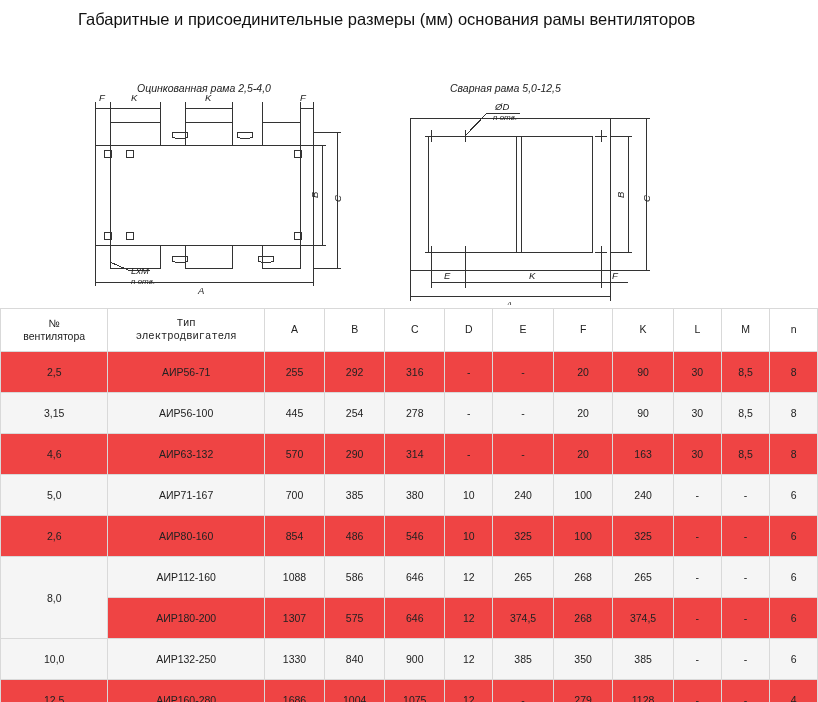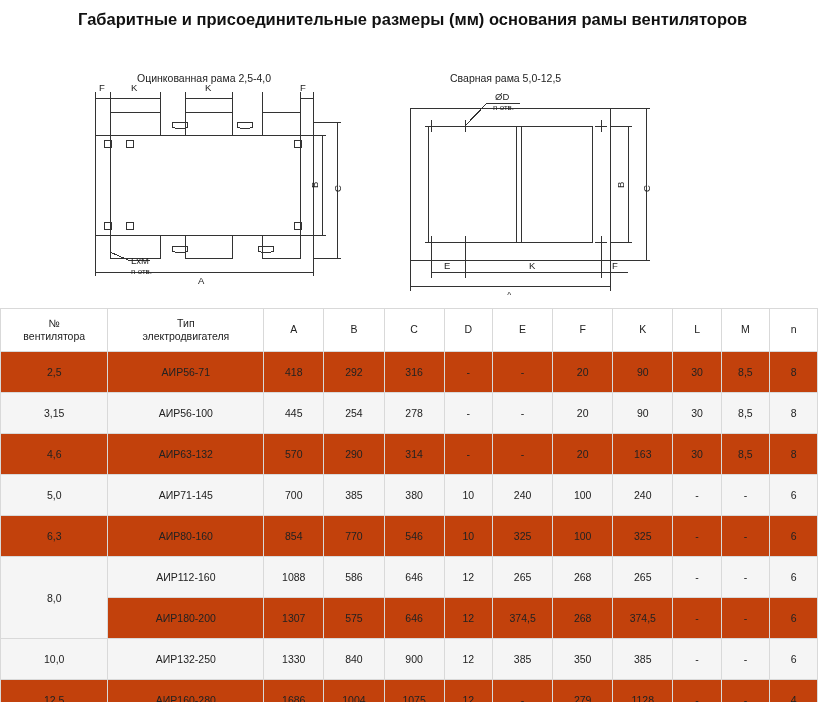--- a/index.html
+++ b/index.html
@@ -15,30 +15,31 @@
     position: relative;
     overflow: hidden;
   }
   .page-title {
     position: absolute;
     left: 78px;
     top: 8px;
     width: 700px;
     font-size: 16.5px;
     line-height: 1.35;
-    font-weight: bold;
+    font-weight: normal;
     color: #111;
   }
   
   .drawings {
     position: absolute;
     left: 0;
-    top: 60px;
+    top: 70px;
     width: 818px;
     height: 235px;
+    font-style: italic;
   }
   .dwg-caption {
     position: absolute;
     font-size: 10.5px;
     color: #222;
     white-space: nowrap;
   }
   .cap-left { left: 137px; top: 12px; }
   .cap-right { left: 450px; top: 12px; }
   svg.dwg {
@@ -65,23 +66,23 @@
     height: 40px;
   }
   .tbl thead th {
     height: 42px;
     line-height: 1.25;
     background: #ffffff;
   }
   .tbl tbody tr:nth-child(odd) { background: #ffffff; }
   .tbl tbody tr:nth-child(even) { background: #f5f5f5; }
   .tbl tbody tr.alt-a { background: #f5f5f5; }
-  .tbl tbody tr.alt-b { background: #c2410c; }
+  .tbl tbody tr.alt-b { background: #ef4444; }
   .col-no    { width: 110px; }
-  .col-type  { width: 160px; }
+  .col-type  { width: 160px; font-family: Liberation Mono, monospace; }
   .col-v     { width: 62px; }
   .col-small { width: 50px; }
   .cell-merged { background: #f5f5f5; }
 </style>
 </head>
 <body>
 
 <div class="page-title">Габаритные и присоединительные размеры (мм) основания рамы вентиляторов</div>
 
 <div class="drawings">
@@ -231,21 +232,21 @@
       <th class="col-v">K</th>
       <th class="col-small">L</th>
       <th class="col-small">M</th>
       <th class="col-small">n</th>
     </tr>
   </thead>
   <tbody>
     <tr class="alt-b">
       <td>2,5</td>
       <td>АИР56-71</td>
-      <td>418</td>
+      <td>255</td>
       <td>292</td>
       <td>316</td>
       <td>-</td>
       <td>-</td>
       <td>20</td>
       <td>90</td>
       <td>30</td>
       <td>8,5</td>
       <td>8</td>
     </tr>
@@ -272,37 +273,37 @@
       <td>-</td>
       <td>-</td>
       <td>20</td>
       <td>163</td>
       <td>30</td>
       <td>8,5</td>
       <td>8</td>
     </tr>
     <tr class="alt-a">
       <td>5,0</td>
-      <td>АИР71-145</td>
+      <td>АИР71-167</td>
       <td>700</td>
       <td>385</td>
       <td>380</td>
       <td>10</td>
       <td>240</td>
       <td>100</td>
       <td>240</td>
       <td>-</td>
       <td>-</td>
       <td>6</td>
     </tr>
     <tr class="alt-b">
-      <td>6,3</td>
+      <td>2,6</td>
       <td>АИР80-160</td>
       <td>854</td>
-      <td>770</td>
+      <td>486</td>
       <td>546</td>
       <td>10</td>
       <td>325</td>
       <td>100</td>
       <td>325</td>
       <td>-</td>
       <td>-</td>
       <td>6</td>
     </tr>
     <tr class="alt-a">

